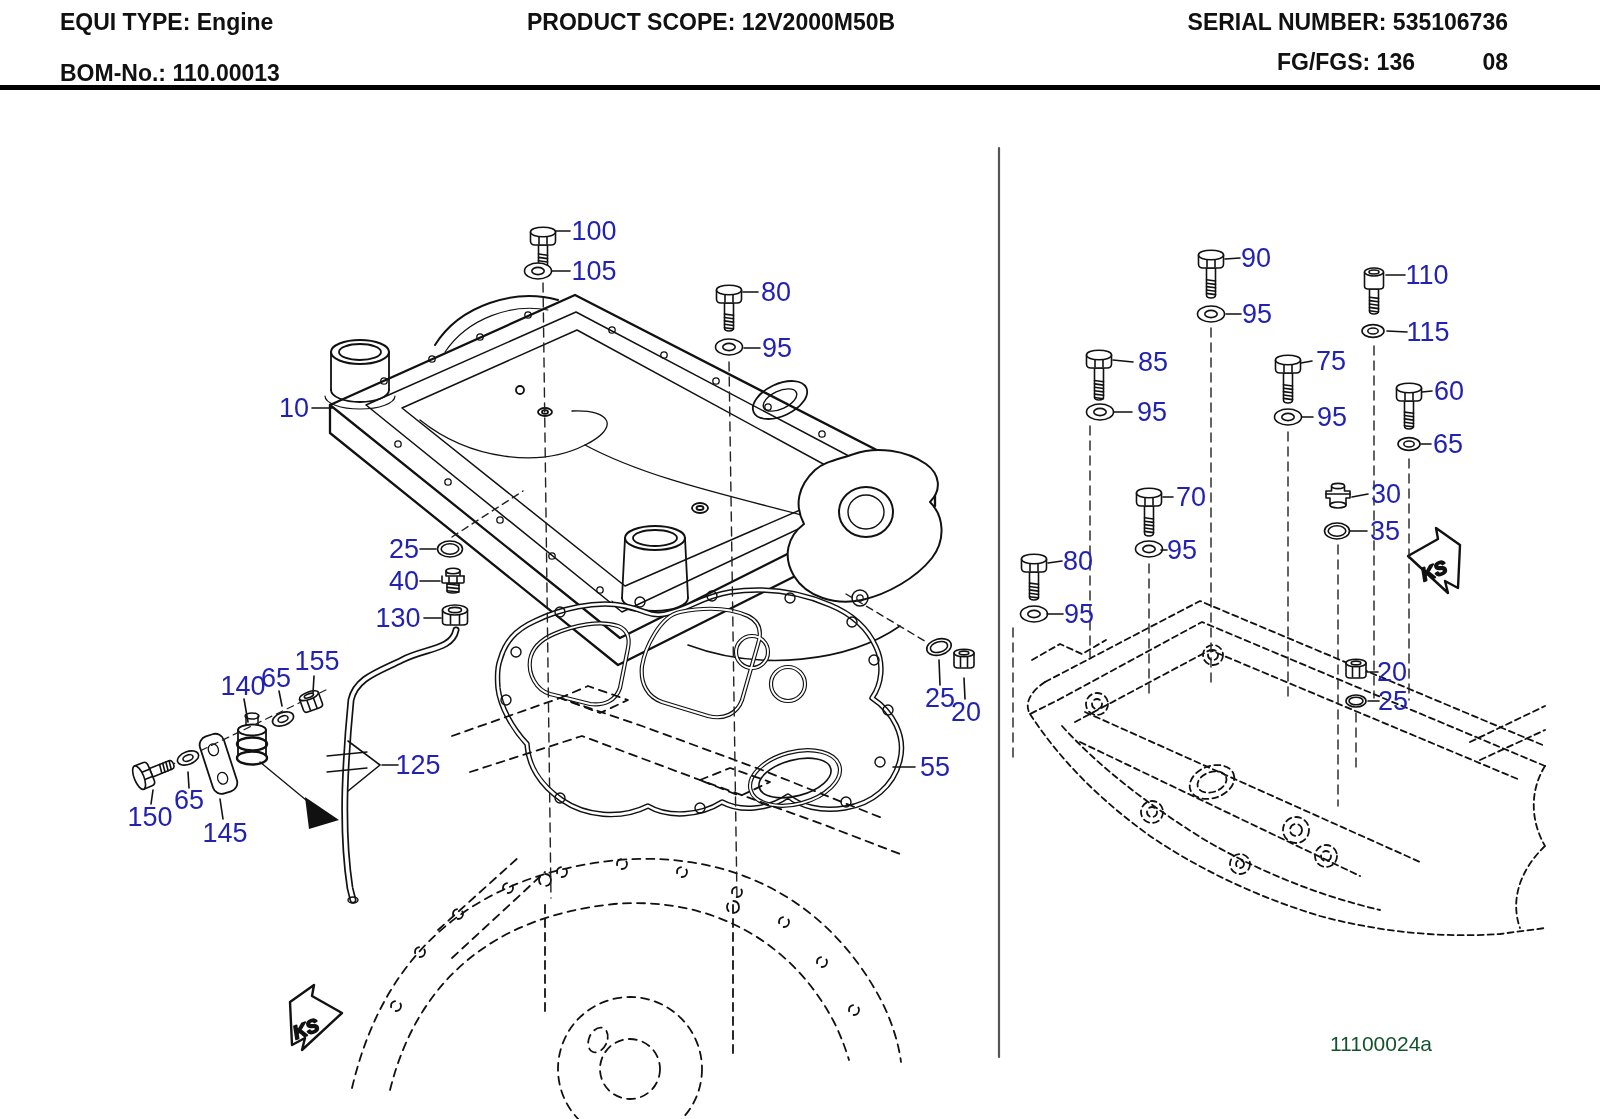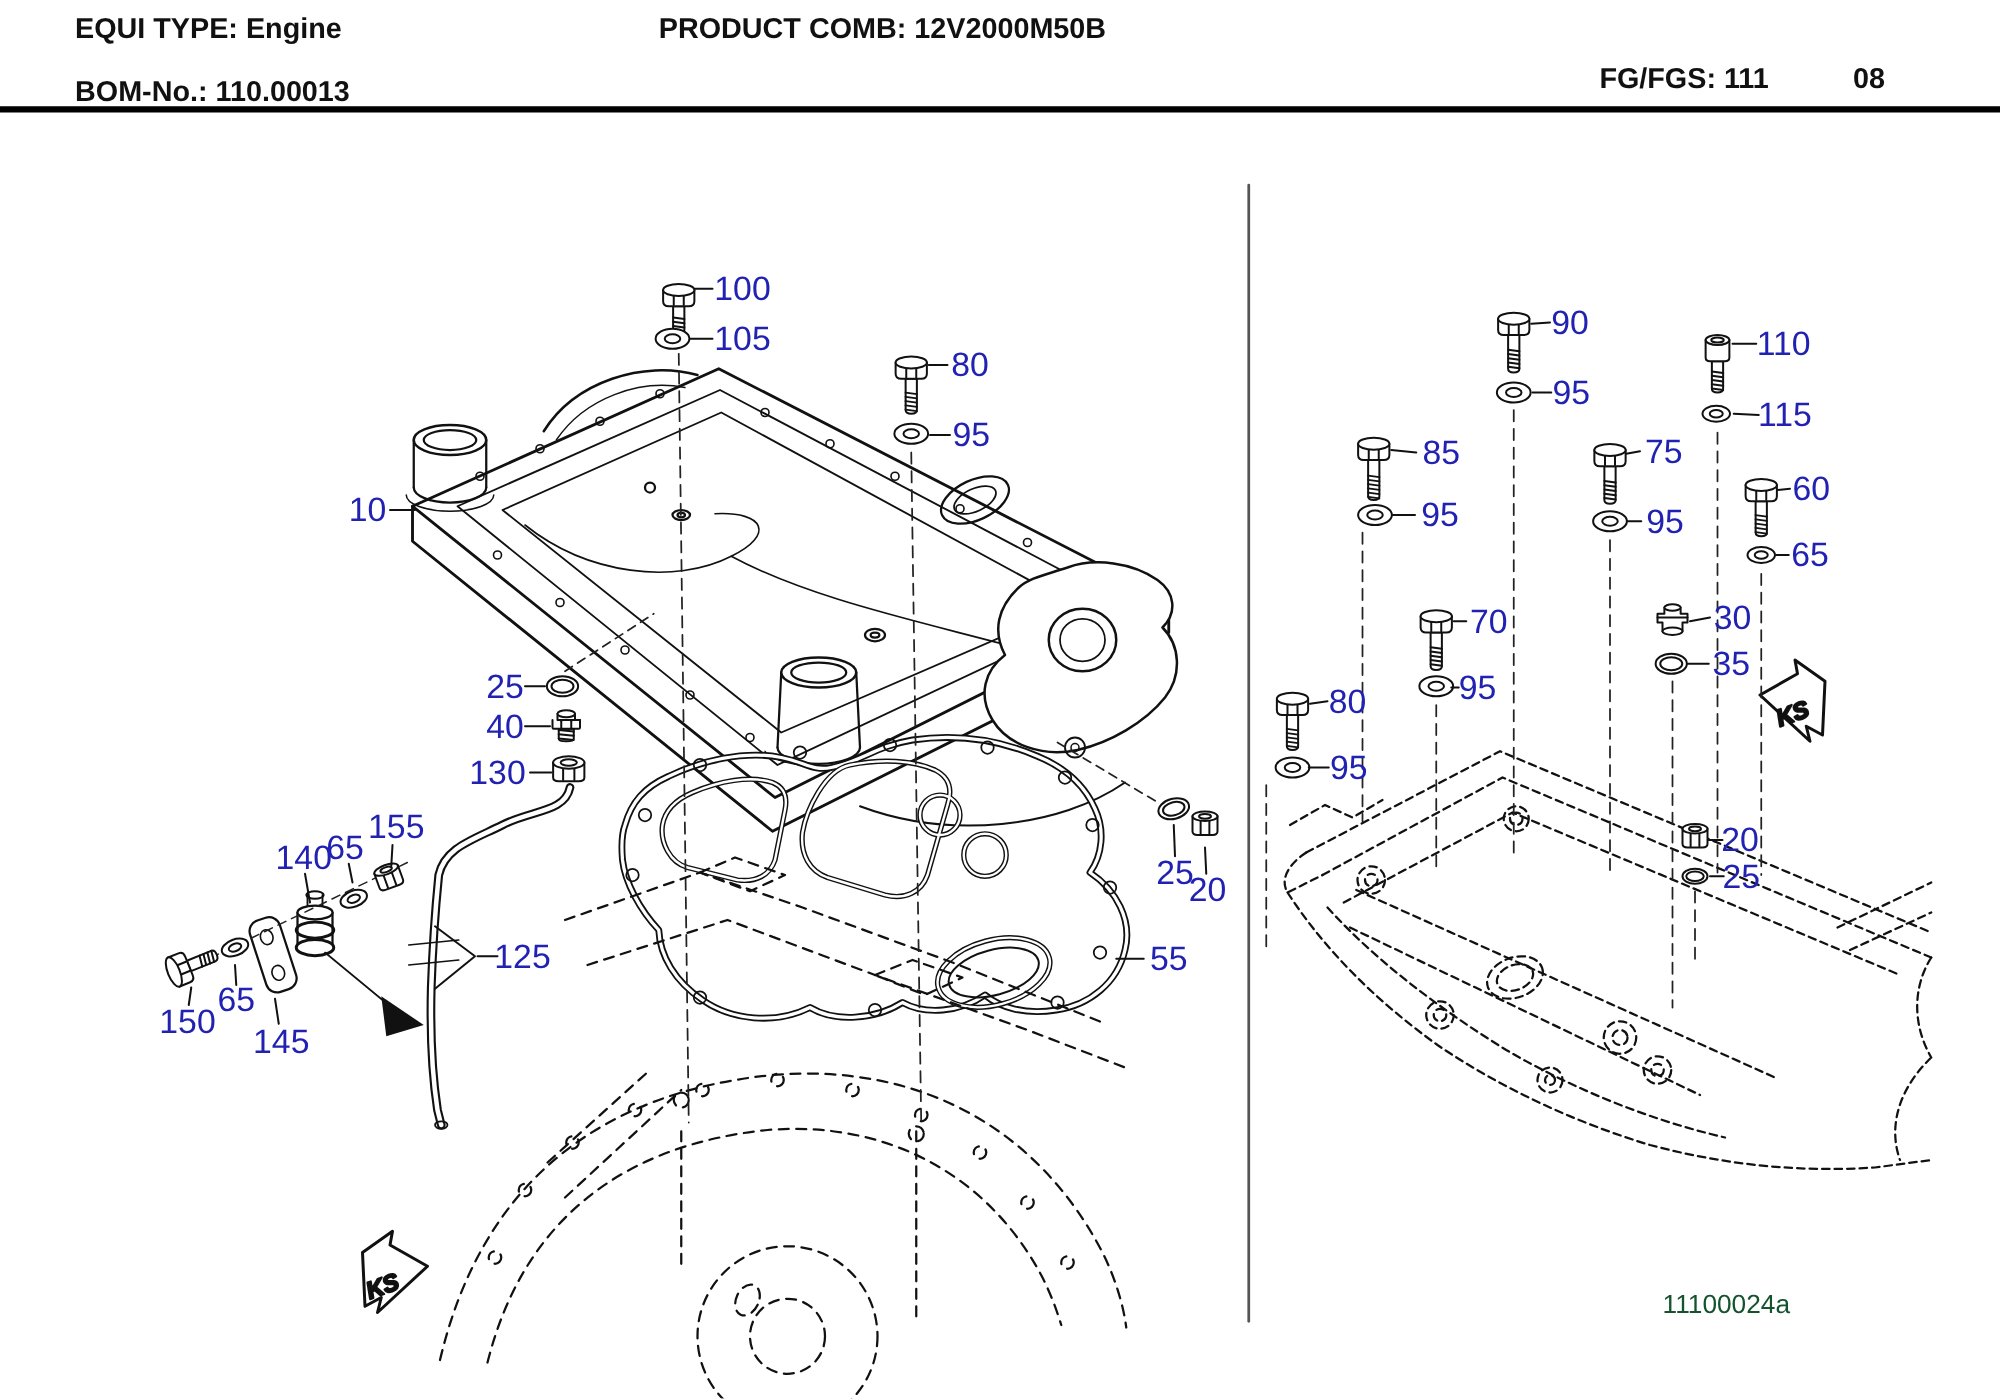--- a/index.html
+++ b/index.html
@@ -11,23 +11,24 @@
   #dwgnum{position:absolute;left:1330px;top:1032px;font-size:21px;color:#14532d;}
   svg text.callout{font-family:"Liberation Sans",sans-serif;font-size:27px;}
   svg text.ks{font-family:"Liberation Sans",sans-serif;font-size:19px;font-weight:bold;font-style:italic;fill:#111;}
 </style>
 </head>
 <body>
 
 <div id="page">
 
   <div class="hdr" style="left:60px;top:9px">EQUI TYPE:  Engine</div>
-  <div class="hdr" style="left:527px;top:9px">PRODUCT COMB:  12V2000M50B</div>
+  <div class="hdr" style="left:527px;top:9px">PRODUCT SCOPE:  12V2000M50B</div>
+  <div class="hdr" style="right:92px;top:9px">SERIAL NUMBER:  535106736</div>
   <div class="hdr" style="left:60px;top:60px">BOM-No.:   110.00013</div>
-  <div class="hdr" style="right:185px;top:49px">FG/FGS:  111</div>
+  <div class="hdr" style="right:185px;top:49px">FG/FGS:  136</div>
   <div class="hdr" style="right:92px;top:49px">08</div>
   <div id="rule"></div>
 
   <div id="dwgnum">11100024a</div>
 
   <svg id="diagram" viewBox="0 0 1600 1119" fill="none" stroke="#111" stroke-width="1.8" stroke-linecap="round" stroke-linejoin="round">
 
     <g>
 
       <path d="M330,405 L575,295 L935,480 L620,638 Z" stroke-width="2.3" fill="#fff"></path>

